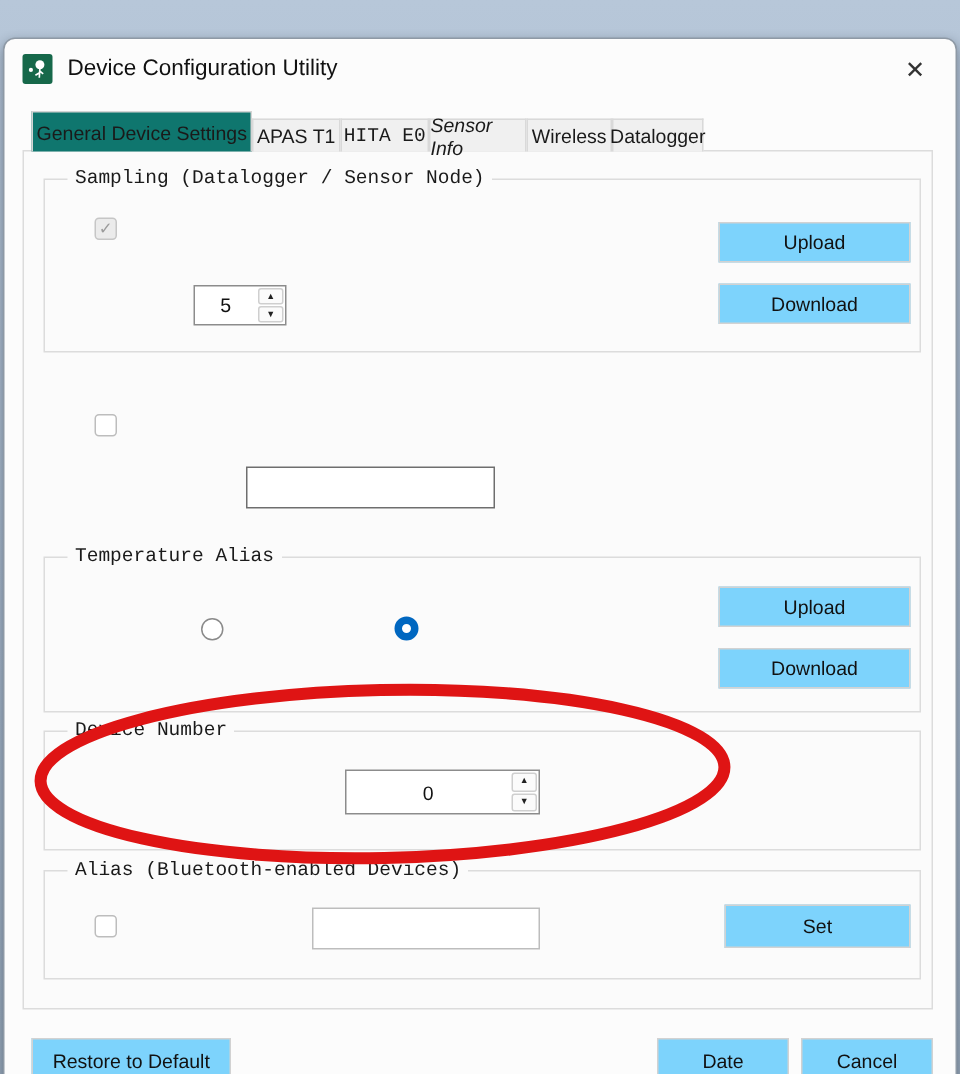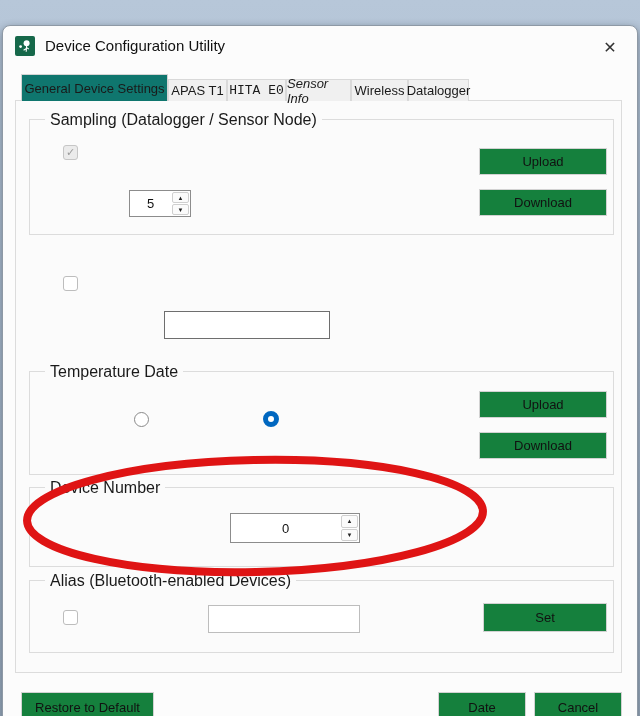--- a/index.html
+++ b/index.html
@@ -42,27 +42,27 @@
   .tab-panel {
     position:absolute; left:12px; top:74px; width:607px; height:573px;
     background:#fbfbfb; border:1px solid #dcdcdc; z-index:1;
   }
   
   .group {
     position:absolute; border:1px solid #dcdcdc; z-index:3; background:transparent;
   }
   .group-title {
     position:absolute; top:-9px; left:15px; background:#fbfbfb; padding:0 5px;
-    font-size:16px; color:#1a1a1a; white-space:nowrap;
+    font-size:13px; color:#1a1a1a; white-space:nowrap;font-family:Liberation Mono, monospace;
   }
   .lbl { position:absolute; font-size:13px; color:#1a1a1a; white-space:nowrap; }
   .lbl.dim { color:#a0a0a0; }
   
   .btn {
-    position:absolute; background:#15803d; border:1px solid #d2d2d2; border-radius:0;
+    position:absolute; background:#7dd3fc; border:1px solid #d2d2d2; border-radius:0;
     display:flex; align-items:center; justify-content:center;
     font-size:13px; color:#111; z-index:5;
   }
   .cb {
     position:absolute; width:15px; height:15px; border:1px solid #bdbdbd; border-radius:3px;
     background:#fff; display:flex; align-items:center; justify-content:center;
     font-size:11px; color:#9b9b9b;
   }
   .cb.checked-disabled { background:#ebebeb; border-color:#c6c6c6; }
   .cb .mark { display:none; }
@@ -139,21 +139,21 @@
     <div class="btn" style="left:476px; top:163px; width:128px; height:27px;">Download</div>
 
     <div class="cb" style="left:60px; top:250px; z-index:5;">
       
     </div>
     <div class="lbl dim" style="left:82px; top:250px;">Auto-set on connection</div>
     <div class="lbl" style="left:56px; top:291px;">Internal RTC Time</div>
     <input class="txt dark" style="left: 161px; top: 285px; width: 166px; height: 28px;" value="">
 
     <div class="group" style="left:26px; top:345px; width:585px; height:104px;">
-      <div class="group-title">Temperature Date</div>
+      <div class="group-title">Temperature Alias</div>
     </div>
     <div class="radio" style="left:131px; top:386px; z-index:5;"></div>
     <div class="lbl" style="left:153px; top:386px;">English (°F)</div>
     <div class="radio sel" style="left:260px; top:385px; z-index:5;"></div>
     <div class="lbl" style="left:283px; top:386px;">Metric (°C)</div>
     <div class="btn" style="left:476px; top:365px; width:128px; height:27px;">Upload</div>
     <div class="btn" style="left:476px; top:406px; width:128px; height:27px;">Download</div>
 
     <div class="group" style="left:26px; top:461px; width:585px; height:80px;">
       <div class="group-title">Device Number</div>

